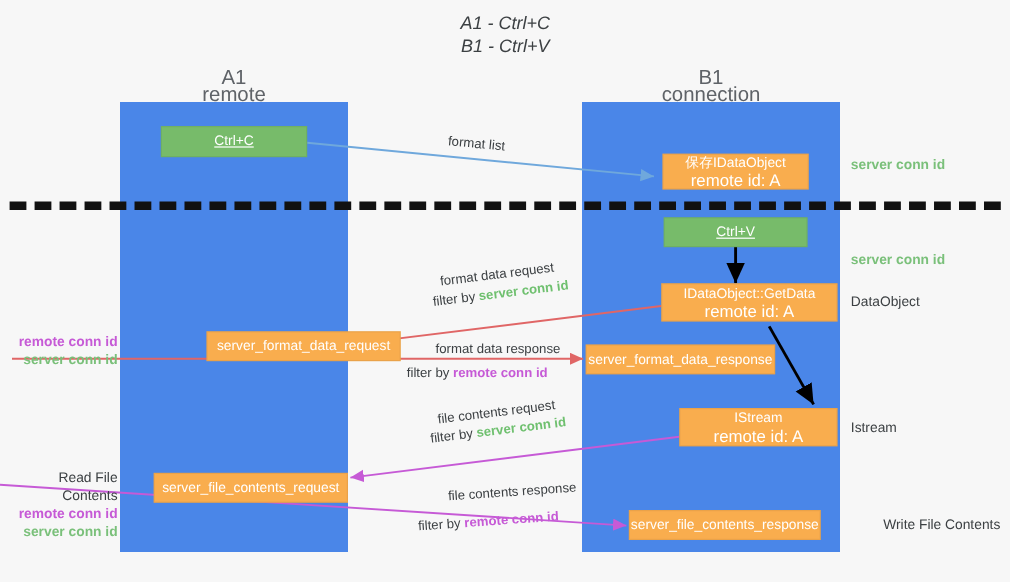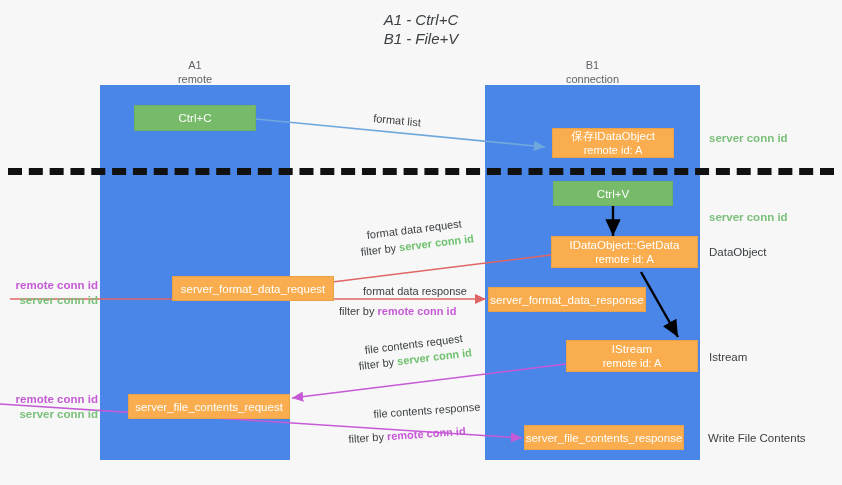--- a/index.html
+++ b/index.html
@@ -12,21 +12,21 @@
   .stage{position:absolute;inset:0;}
 
   
   .title{
     position:absolute;left:0;right:0;top:10px;
     text-align:center;font-size:15px;line-height:19px;color:#3c4043;font-style:italic;
   }
 
   
   .lane-head{
-    position:absolute;text-align:center;font-size:11px;line-height:14px;color:#5f6368;
+    position:absolute;text-align:center;font-size:17px;line-height:14px;color:#5f6368;
   }
   .lane-head .l2{display:block;}
 
   
   .lane{
     position:absolute;background:#4a86e8;
   }
   #lane-a1{left:100px;top:85px;width:190px;height:375px;}
   #lane-b1{left:485px;top:85px;width:215px;height:375px;}
 
@@ -36,24 +36,24 @@
     border-top:7px dashed #111111;
   }
 
   
   .node{
     position:absolute;box-sizing:border-box;
     display:flex;flex-direction:column;align-items:center;justify-content:center;
     text-align:center;color:#ffffff;font-size:11.5px;line-height:14px;
     border:1px solid rgba(0,0,0,.06);
   }
-  .node.green{background:#6aa84f;background:#77b85f;}
+  .node.green{background:#6aa84f;background:#77b85f;text-decoration:underline;}
   .node.green{background:#77bb6a;}
   .node.orange{background:#f6b26b;background:#f9ad4e;}
-  .node .sub{font-size:11px;line-height:14px;}
+  .node .sub{font-size:14px;line-height:14px;}
 
   
   .side{
     position:absolute;font-size:11.5px;line-height:15px;
   }
   .side .green{color:#6aa84f;color:#7ac07a;font-weight:bold;}
   .side .magenta{color:#c65ad6;font-weight:bold;}
   .side .plain{color:#3c4043;}
   .side .green,.side .magenta{display:block;}
 
@@ -72,21 +72,21 @@
 
   svg.edges{position:absolute;left:0;top:0;width:842px;height:485px;overflow:visible;}
 </style>
 </head>
 <body>
 
 <div class="stage">
 
   <div class="title">
     <div>A1 - Ctrl+C</div>
-    <div>B1 - File+V</div>
+    <div>B1 - Ctrl+V</div>
   </div>
 
   <div class="lane" id="lane-a1"></div>
   <div class="lane" id="lane-b1"></div>
 
   <div class="lane-head" style="left:100px;top:58px;width:190px;">
     <span>A1</span>
     <span class="l2">remote</span>
   </div>
   <div class="lane-head" style="left:485px;top:58px;width:215px;">
@@ -167,28 +167,29 @@
   </div>
 
   <div class="rlabel g" style="left:709px;top:131px;">server conn id</div>
 
   <div class="rlabel g" style="left:709px;top:210px;">server conn id</div>
 
   <div class="rlabel" style="left:709px;top:245px;">DataObject</div>
 
   <div class="rlabel" style="left:709px;top:350px;">Istream</div>
 
-  <div class="rlabel" style="left:708px;top:431px;text-align:right;">Write File Contents</div>
+  <div class="rlabel" style="left:736px;top:431px;text-align:right;">Write File Contents</div>
 
   <div class="side" style="left:8px;top:278px;width:90px;text-align:right;">
     <span class="magenta">remote conn id</span>
     <span class="green">server conn id</span>
   </div>
 
   <div class="side" style="left:6px;top:392px;width:92px;text-align:right;">
+    <span class="plain" style="display:block;">Read File Contents</span>
     <span class="magenta">remote conn id</span>
     <span class="green">server conn id</span>
   </div>
 
   <div class="elabel" style="left:374px;top:111px;transform:rotate(5.4deg);">format list</div>
 
   <div class="elabel" style="left:366px;top:228px;transform:rotate(-7deg);">format data request</div>
   <div class="elabel" style="left:360px;top:245px;transform:rotate(-7deg);">
     <span>filter by </span><b class="g">server conn id</b>
   </div>

